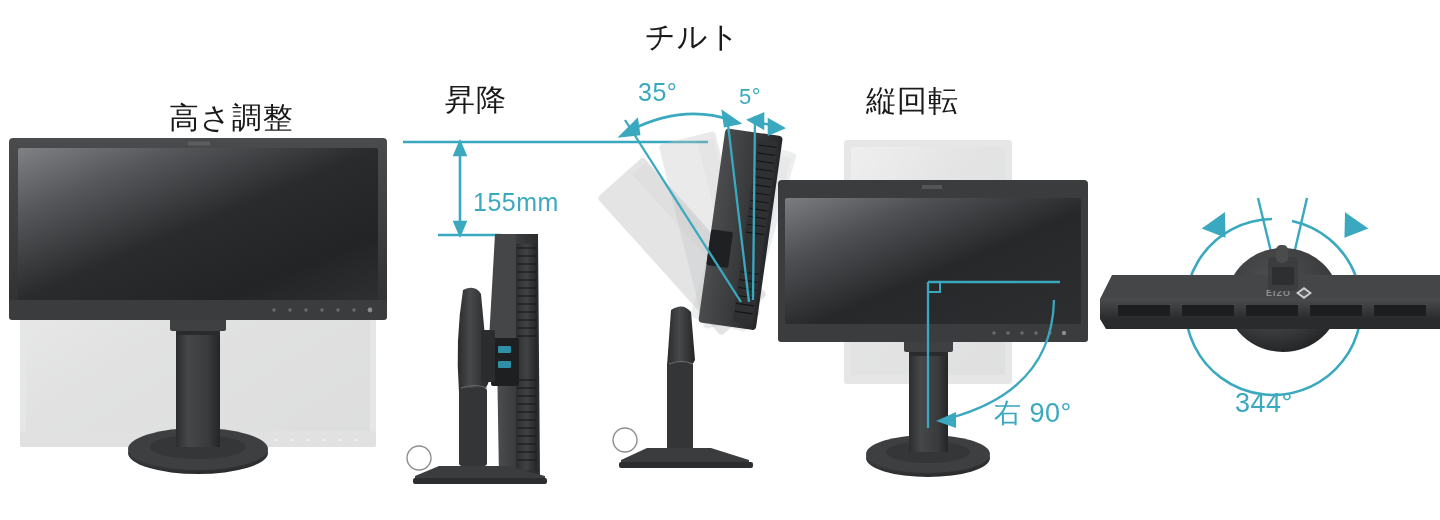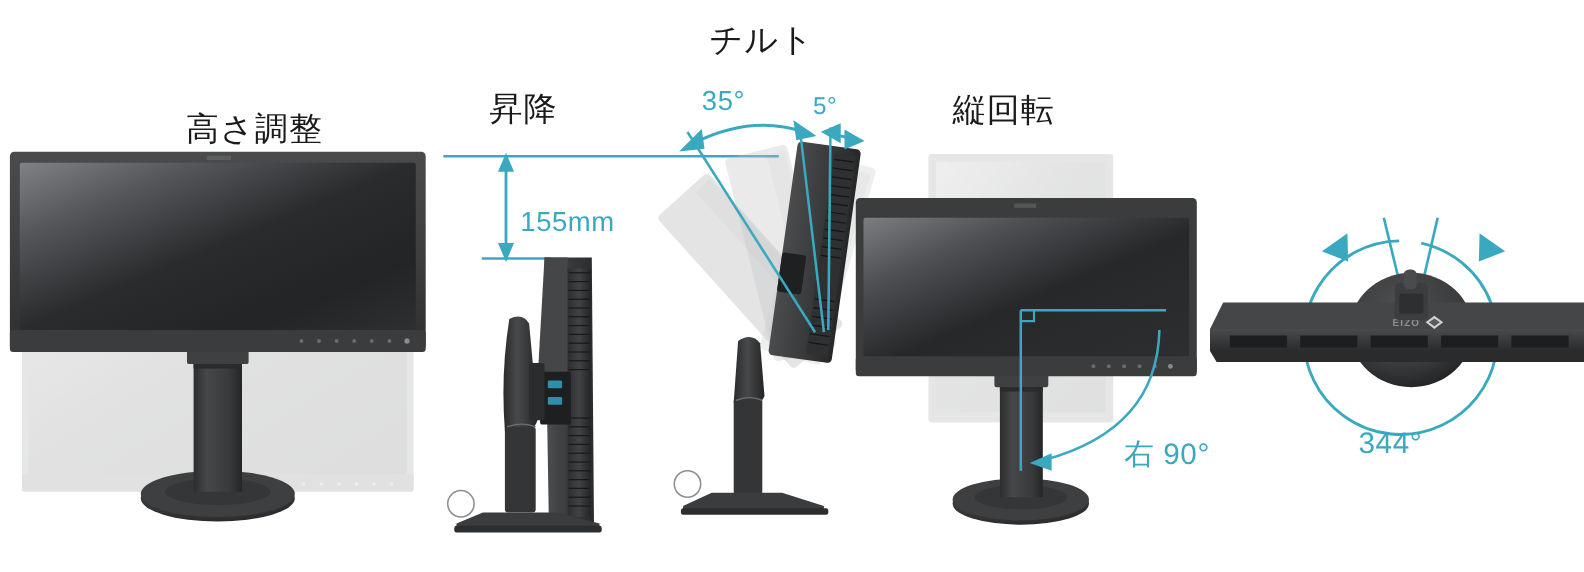--- a/index.html
+++ b/index.html
@@ -298,21 +298,21 @@
         <polygon points="146,20 160,14 160,28"></polygon>
         <polygon points="180,28 166,20 166,34"></polygon>
       </g>
     </svg>
   </div>
 
   <div class="panel" style="left:770px;top:0;width:330px;height:408px;">
 
     <div class="hdr" style="left:96px;top:86px;">縦回転</div>
 
-    <div class="num big" style="left:252px;top:388px;">右 90°</div>
+    <div class="num big" style="left:224px;top:388px;">右 90°</div>
 
     <svg width="330" height="350" style="position:absolute;left:0;top:140px;">
       <defs>
         <linearGradient id="scr4" x1="0" y1="0" x2="1" y2="1">
           <stop offset="0%" stop-color="#7b7d80"></stop>
           <stop offset="25%" stop-color="#4e5053"></stop>
           <stop offset="55%" stop-color="#27282a"></stop>
           <stop offset="100%" stop-color="#2d2e30"></stop>
         </linearGradient>
         <linearGradient id="gscr4" x1="0" y1="0" x2="1" y2="1">

